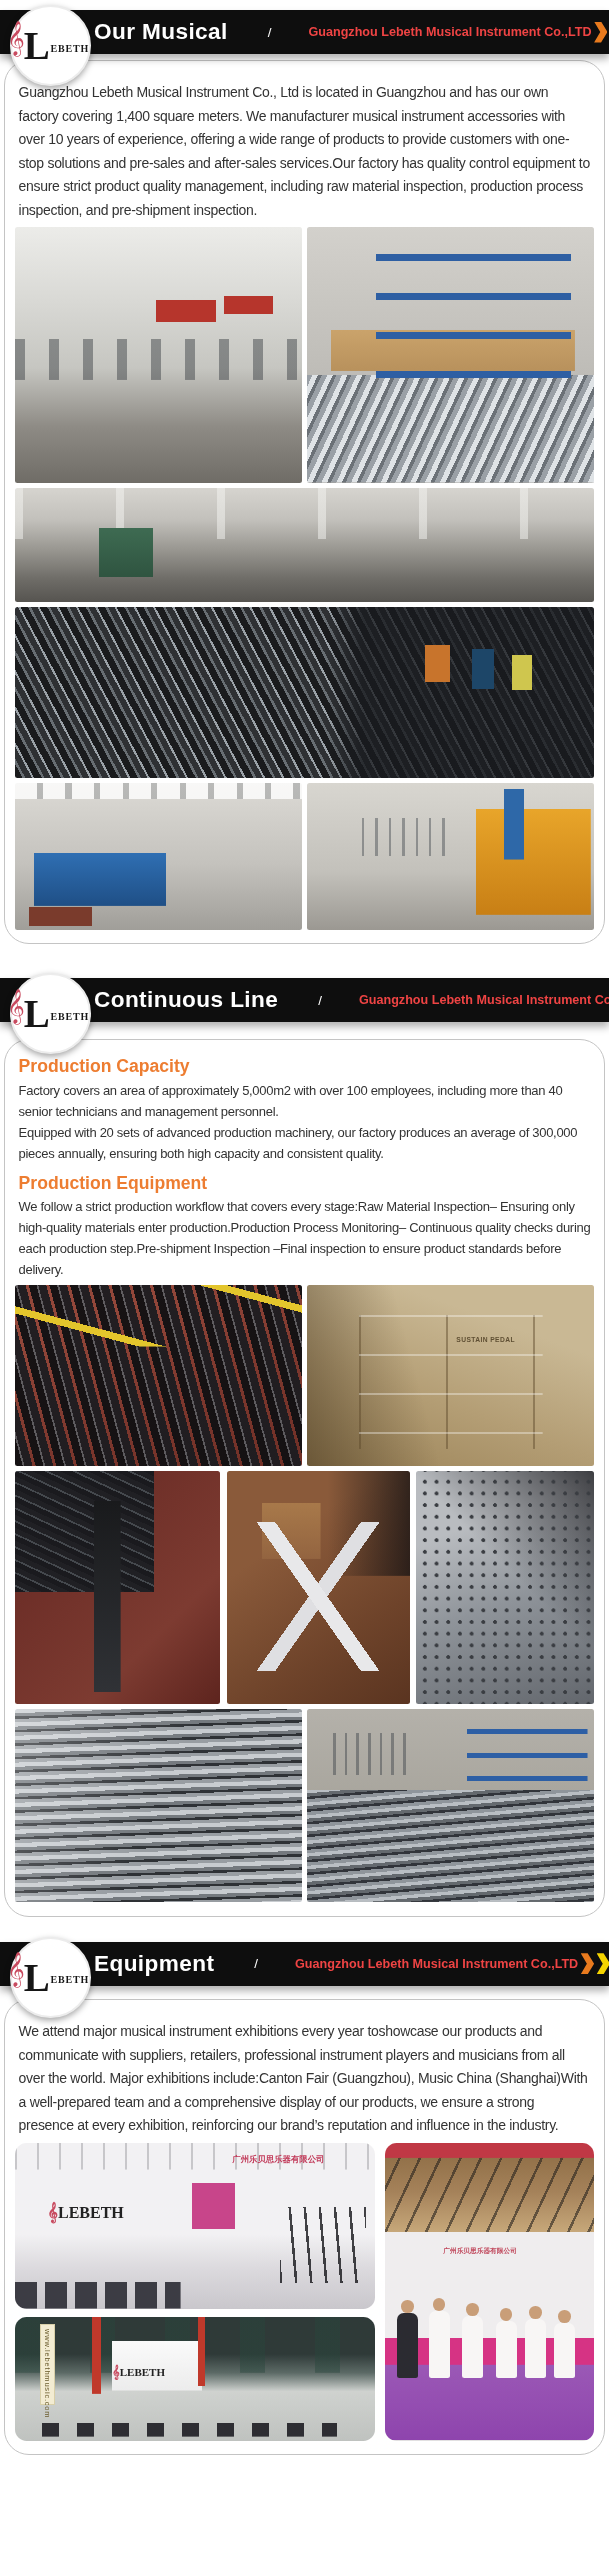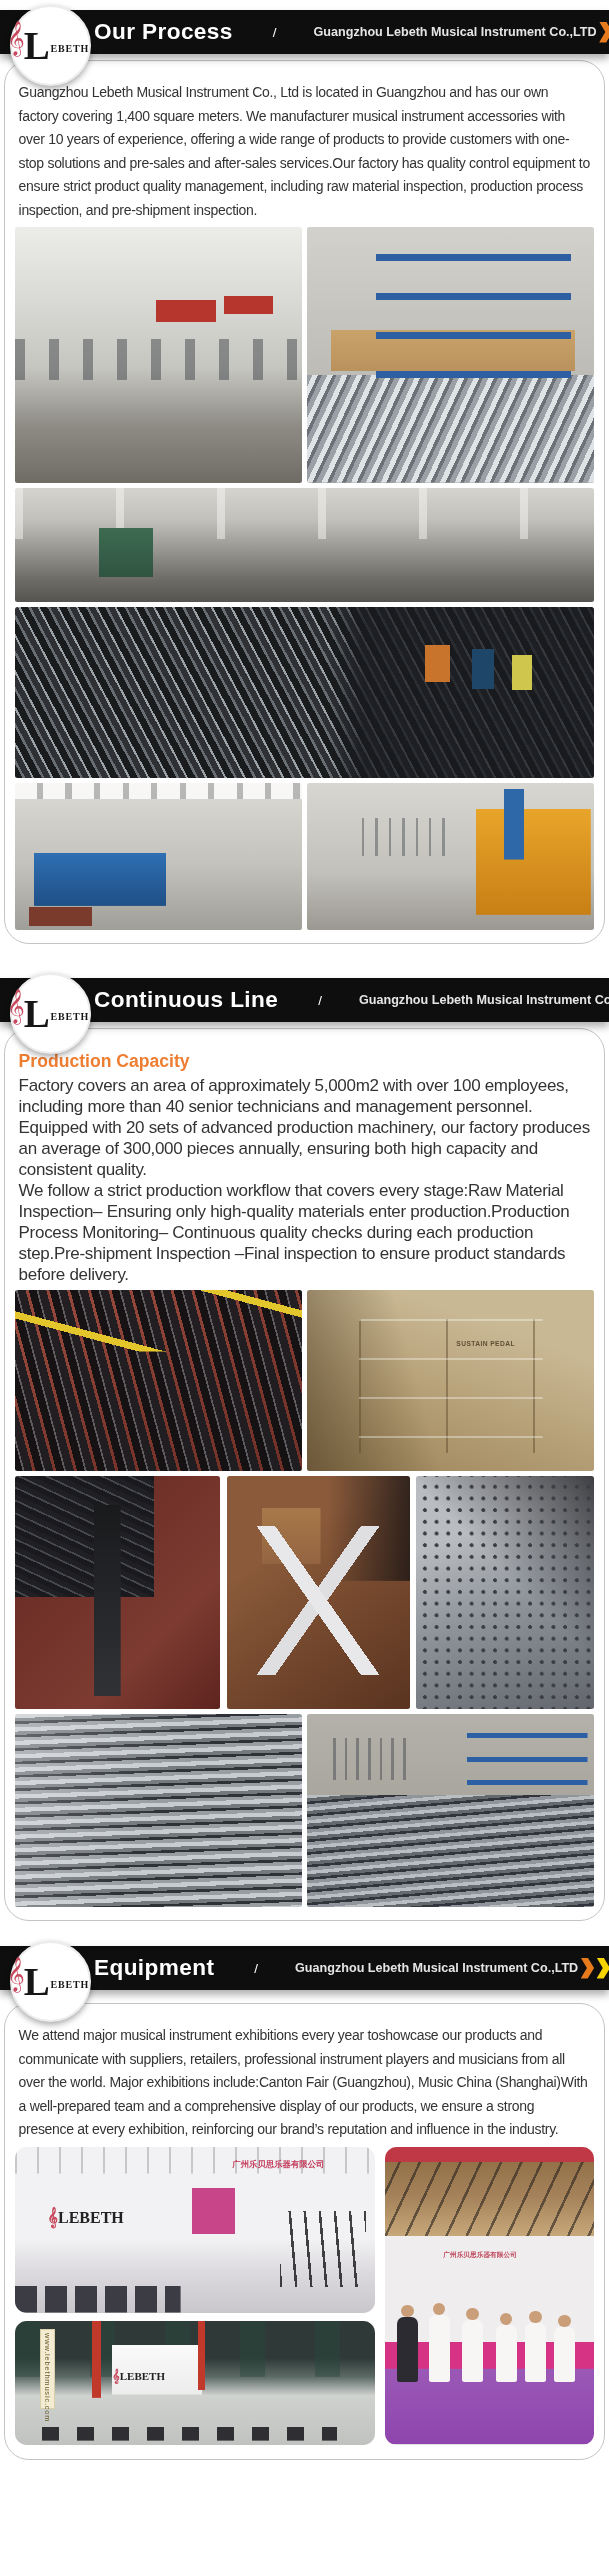--- a/index.html
+++ b/index.html
@@ -11,21 +11,21 @@
   .band{
     position:relative;height:44px;background:#0e0e0e;z-index:5;
     display:flex;align-items:center;padding-left:94px;padding-right:22px;
     box-shadow:0 5px 7.5px rgba(0,0,0,.30);
   }
   .band.m1{margin-top:10px;}
   .band.m2{margin-top:34px;}
   .band.m3{margin-top:25px;}
   .band-title{color:#fff;font-size:22.6px;font-weight:bold;letter-spacing:0.4px;white-space:nowrap;}
   .band-sep{color:#fff;font-size:13.4px;margin-left:40px;margin-right:37px;}
-  .band-company{color:#e5e5e5;font-size:12.6px;font-weight:bold;white-space:nowrap;}
+  .band-company{color:#ef4444;font-size:12.6px;font-weight:bold;white-space:nowrap;}
   .chevrons{margin-left:auto;display:flex;align-items:center;}
   .chev{display:inline-block;width:13.4px;height:21px;margin-left:2.5px;
     clip-path:polygon(0 0,52% 0,100% 50%,52% 100%,0 100%,46% 50%);}
   .chev.c1{background:#e87a1e;}
   .chev.c2{background:#f5d400;}
   .chev.c3{background:#ffffff;}
   
   .logo-circle{
     position:absolute;left:10px;top:-5px;width:77px;height:77px;border-radius:50%;
     background:#ffffff;border:2.5px solid #ececec;box-shadow:0 2.5px 5.9px rgba(0,0,0,.35);
@@ -38,31 +38,31 @@
     font-family:"DejaVu Sans","DejaVu Serif",sans-serif;
   }
   .logo-rest{font-family:"Liberation Serif",serif;font-weight:bold;font-size:10px;
     letter-spacing:0.8px;color:#161616;margin-left:0.8px;margin-top:5px;}
   
   .card{
     position:relative;margin:0 4.2px;background:#fff;border:1.7px solid #c4c4c4;border-radius:25px;
     padding:20px 10px 13.4px;z-index:1;
   }
   .card.c1{margin-top:6px;}
-  .card.c2{margin-top:6px;padding-top:21px;}
+  .card.c2{margin-top:17px;padding-top:15px;}
   .card.c3{margin-top:13.4px;}
   .intro{
     font-size:14px;line-height:23.5px;letter-spacing:-0.3px;color:#333;margin:0;padding:0 3.4px;
   }
   .blk-head{
     font-size:17.6px;font-weight:bold;color:#ed7d31;margin:0;padding:0 3.4px 1.7px;line-height:22.6px;
   }
   .blk-head.later{margin-top:8.4px;}
   .blk-body{
-    font-size:17px;line-height:21px;letter-spacing:-0.3px;color:#333;margin:0;padding:0 3.4px;
+    font-size:13px;line-height:21px;letter-spacing:-0.3px;color:#333;margin:0;padding:0 3.4px;
     white-space:pre-line;
   }
   
   .pgrid{display:grid;gap:6.7px;margin-top:5px;border-radius:19px;}
   .g2{grid-template-columns:1fr 1fr;grid-column-gap:5.9px;}
   .g3{grid-template-columns:1.12fr 1fr .97fr;}
   .gx{grid-template-columns:1.72fr 1fr;grid-column-gap:10px;}
   .excol{display:flex;flex-direction:column;gap:8.4px;}
   .ph{position:relative;border-radius:2.5px;overflow:hidden;background:#d8d8d4;}
   .ph-round{border-radius:11.7px;}
@@ -208,21 +208,21 @@
 <div id="page">
 
   <div class="band m1">
     <div class="logo-circle">
       <span class="logo-mark">
         <span class="logo-clef">𝄞</span>
         <span class="logo-L">L</span>
         <span class="logo-rest">EBETH</span>
       </span>
     </div>
-    <span class="band-title">Our Process</span>
+    <span class="band-title">Our Musical</span>
     <span class="band-sep">/</span>
     <span class="band-company">Guangzhou Lebeth Musical Instrument Co.,LTD</span>
     <span class="chevrons">
       <i class="chev c1"></i>
       <i class="chev c2"></i>
 
     </span>
   </div>
 
   <div class="card c1">
@@ -256,20 +256,21 @@
     <span class="band-sep">/</span>
     <span class="band-company">Guangzhou Lebeth Musical Instrument Co.,LTD</span>
 
   </div>
 
   <div class="card c2">
     <h3 class="blk-head">Production Capacity</h3>
     <p class="blk-body">Factory covers an area of approximately 5,000m2 with over 100 employees, including more than 40 senior technicians and management personnel.
 Equipped with 20 sets of advanced production machinery, our factory produces an average of 300,000 pieces annually, ensuring both high capacity and consistent quality.</p>
 
+    <h3 class="blk-head later">Production Equipment</h3>
 
     <p class="blk-body">We follow a strict production workflow that covers every stage:Raw Material Inspection– Ensuring only high-quality materials enter production.Production Process Monitoring– Continuous quality checks during each production step.Pre-shipment Inspection –Final inspection to ensure product standards before delivery.</p>
 
     <div class="pgrid g2">
       <div class="ph ph-stands h216"></div>
       <div class="ph ph-boxes h216">
         <span class="boxes-label">SUSTAIN PEDAL</span>
       </div>
     </div>
     <div class="pgrid g3">

